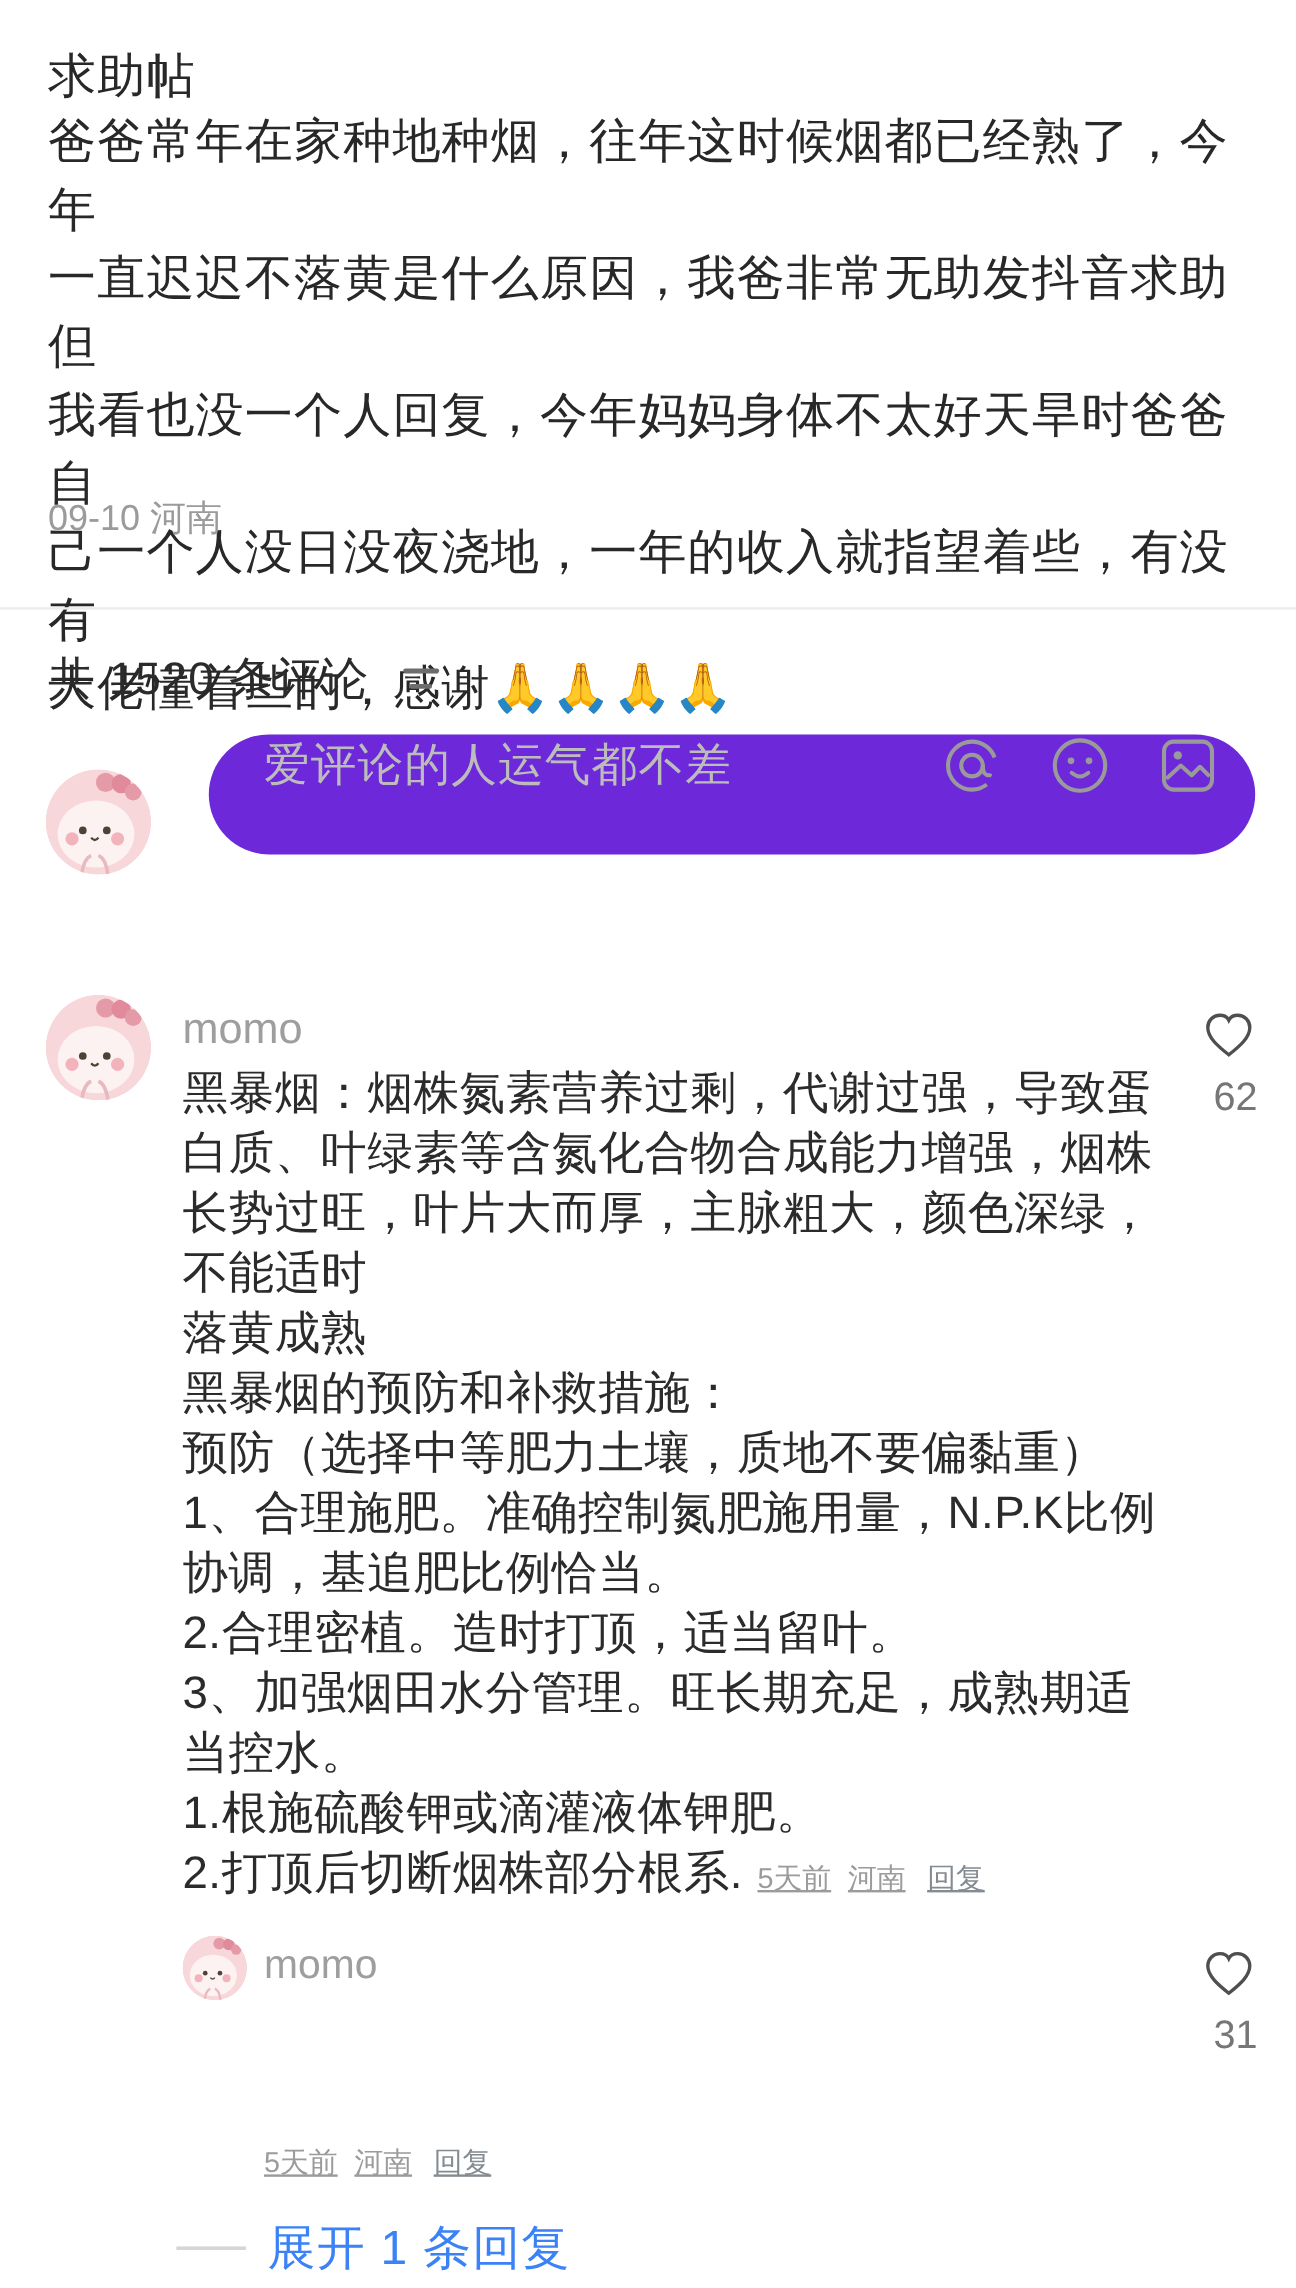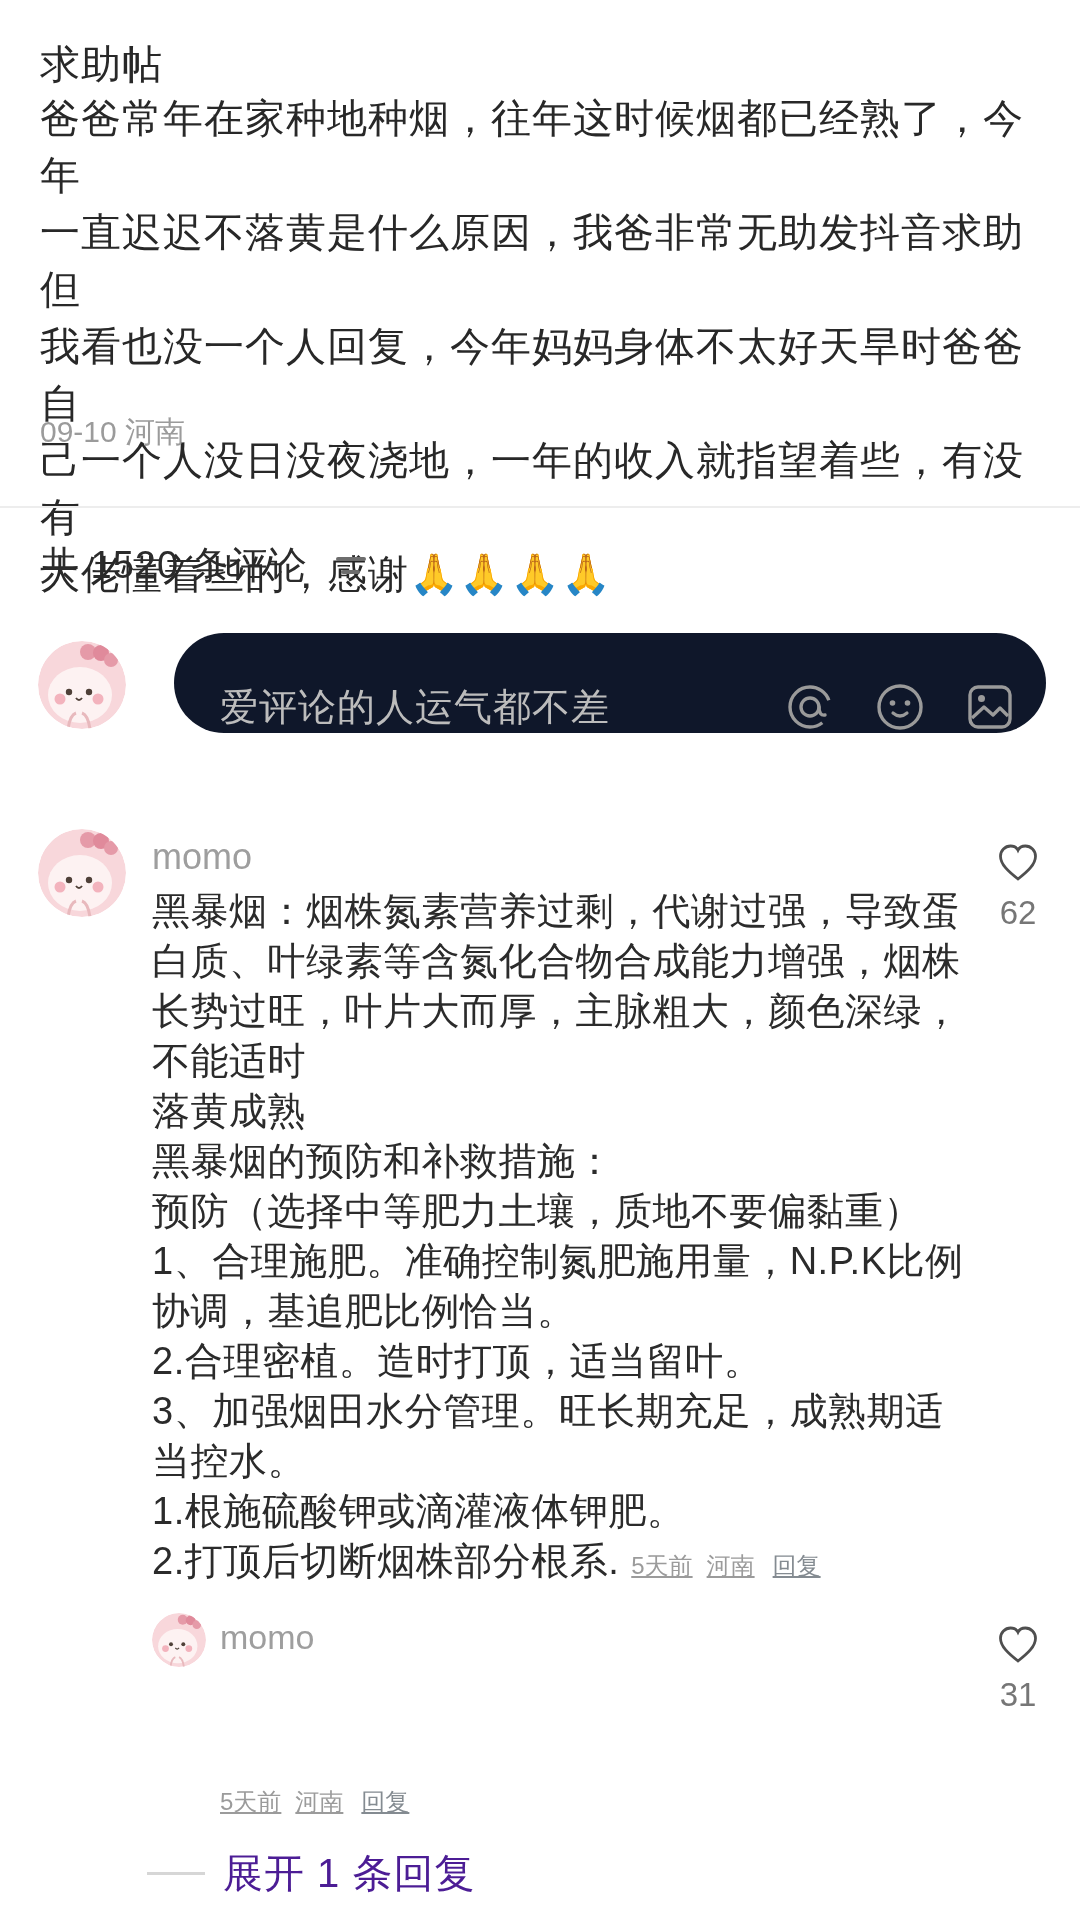--- a/index.html
+++ b/index.html
@@ -14,49 +14,49 @@
   .divider{position:absolute;left:0;top:506px;width:1080px;height:2px;background:#ededed;}
 
   .comments-header{position:absolute;left:40px;top:540px;display:flex;align-items:center;gap:26px;}
   .comments-count{font-size:38px;color:#2b2b2b;letter-spacing:1px;}
   .sort-icon{display:inline-flex;flex-direction:column;gap:9px;align-items:center;padding:6px 2px;cursor:pointer;}
   .sort-icon .bar1{width:30px;height:4px;background:#6d6d6d;border-radius:2px;}
   .sort-icon .bar2{width:19px;height:4px;background:#6d6d6d;border-radius:2px;}
 
   .avatar{position:absolute;border-radius:50%;overflow:hidden;}
   .composer-avatar{left:38px;top:641px;width:88px;height:88px;}
-  .composer-pill{position:absolute;left:174px;top:633px;width:872px;height:100px;background:#0f172a;border-radius:50px;display:flex;align-items:flex-end;}
+  .composer-pill{position:absolute;left:174px;top:612px;width:872px;height:100px;background:#6d28d9;border-radius:50px;display:flex;align-items:flex-start;}
   .composer-placeholder{margin-left:46px;font-size:38px;color:#bcbcbc;flex:1;letter-spacing:1px;}
   .composer-icons{display:flex;align-items:center;gap:38px;margin-right:30px;}
   .c-icon{width:52px;height:52px;display:flex;align-items:center;justify-content:center;cursor:pointer;}
 
   .comment-avatar{left:38px;top:829px;width:88px;height:88px;}
   .comment-username{position:absolute;left:152px;top:836px;font-size:36px;color:#9e9e9e;}
   .comment-body{position:absolute;left:152px;top:886px;width:836px;font-size:38px;line-height:50px;color:#2b2b2b;letter-spacing:0.5px;}
   .pre{white-space:pre-line;}
   .inline-meta{font-size:24px;letter-spacing:0;text-decoration:underline;}
   .meta-time{color:#9b9b9b;margin-left:12px;}
   .meta-loc{color:#9b9b9b;margin-left:14px;}
   .meta-reply{color:#848b91;margin-left:18px;cursor:pointer;}
 
-  .like{position:absolute;width:60px;text-align:center;}
+  .like{position:absolute;width:60px;text-align:right;}
   .like-c1{left:988px;top:838px;}
   .like-c2{left:988px;top:1620px;}
   .like .heart{cursor:pointer;}
   .like .count{font-size:33px;color:#767676;margin-top:4px;}
 
   .reply-avatar{left:152px;top:1613px;width:54px;height:54px;}
   .reply-username{position:absolute;left:220px;top:1618px;font-size:34px;color:#9e9e9e;}
   .reply-body{position:absolute;left:220px;top:1662px;width:770px;font-size:38px;line-height:50px;color:#2b2b2b;letter-spacing:0.5px;}
   .reply-meta{position:absolute;left:220px;top:1780px;font-size:33px;}
   .reply-meta .meta-time{margin-left:0;}
 
   .expand-row{position:absolute;left:147px;top:1846px;display:flex;align-items:center;gap:18px;cursor:pointer;}
   .expand-dash{width:58px;height:3px;background:#d6d6d6;}
-  .expand-label{font-size:40px;color:#4c1d95;letter-spacing:1px;}
+  .expand-label{font-size:40px;color:#3b82f6;letter-spacing:1px;}
 </style>
 </head>
 <body>
 
 <svg width="0" height="0" style="position:absolute">
   <defs>
     <g id="momo-avatar">
       <circle cx="44" cy="44" r="44" fill="#f8d7db"></circle>
       <ellipse cx="42" cy="54" rx="32" ry="28" fill="#fdf2f2"></ellipse>
       <circle cx="50" cy="11" r="8" fill="#e59aa8"></circle>

